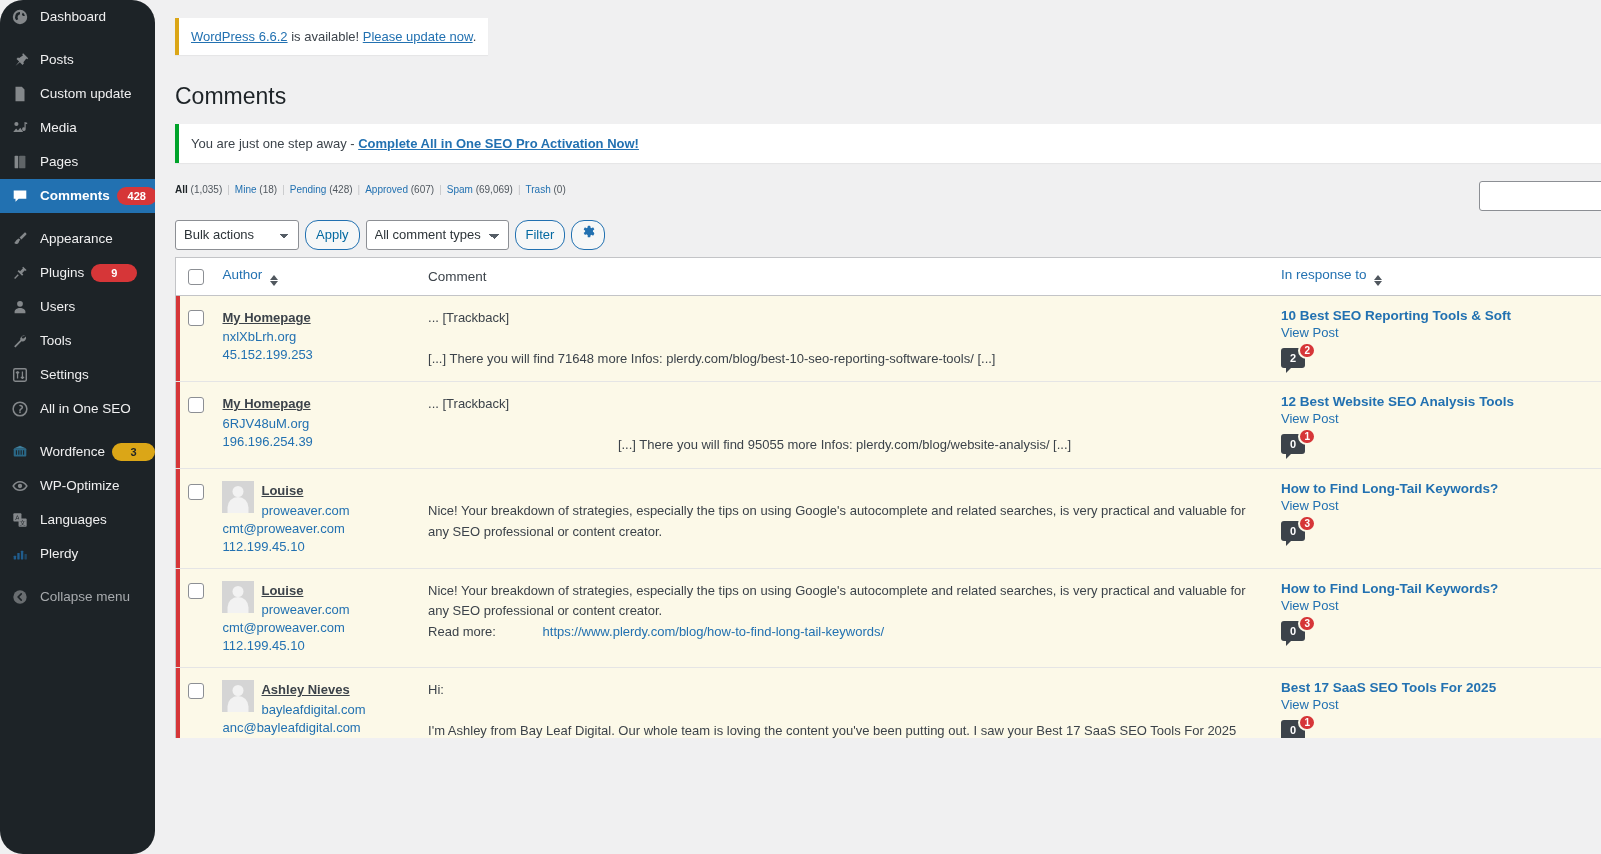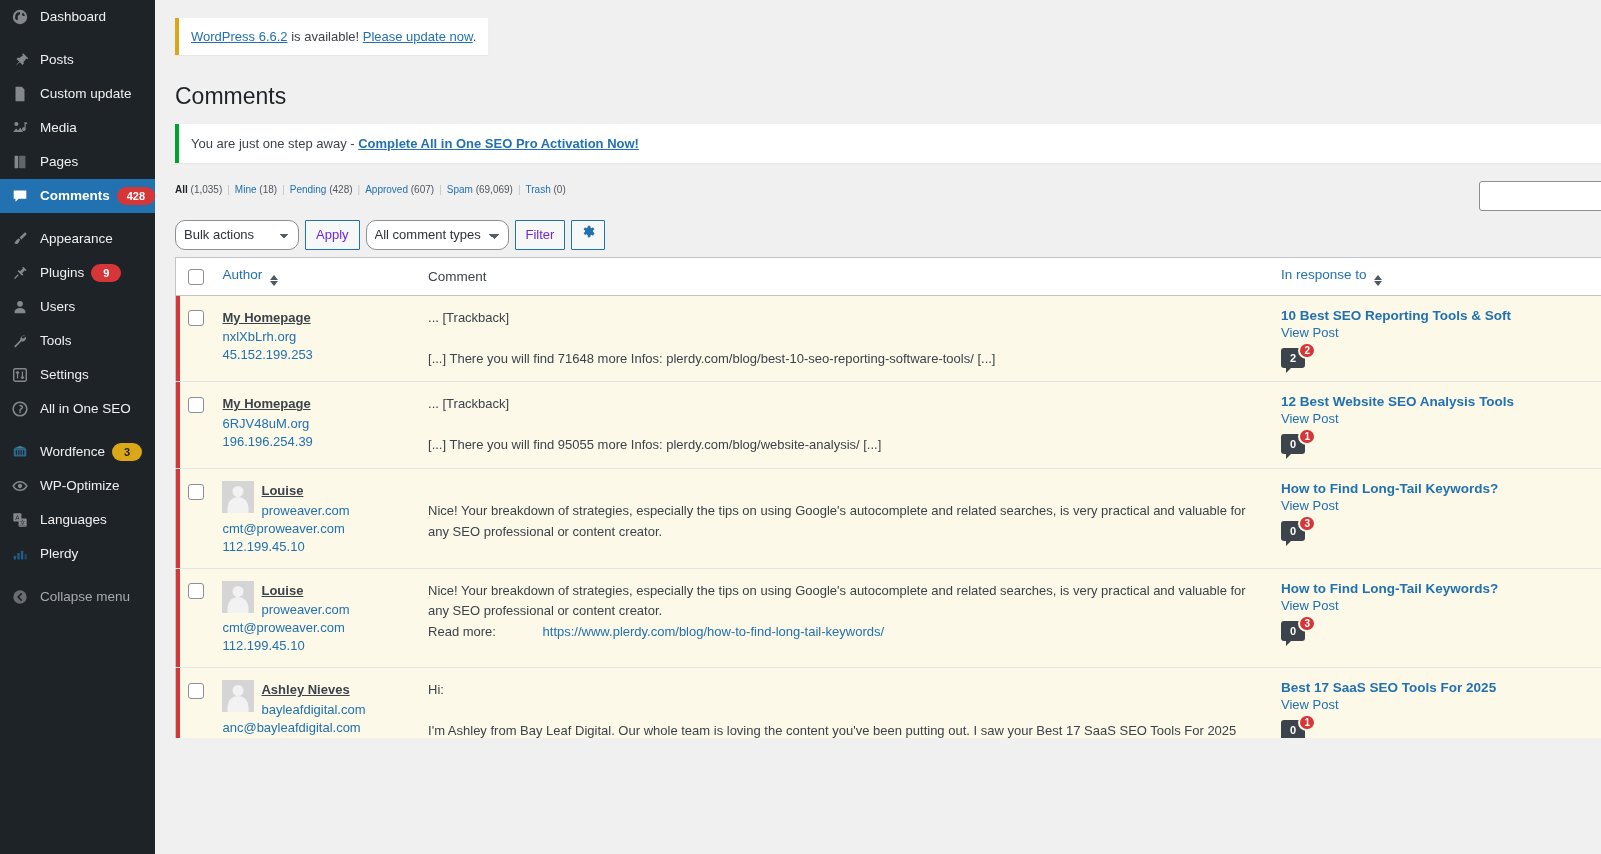--- a/index.html
+++ b/index.html
@@ -15,20 +15,21 @@
   .app { display: flex; width: 1601px; height: 854px; }
 
   
   .sidebar {
     width: 155px; min-width: 155px; height: 854px;
     background: #1d2327;
     color: #f0f0f1;
     padding-top: 0px;
     position: relative;
     overflow: hidden;
+    border-radius: 23px;
   }
   .menu-item {
     display: flex; align-items: center;
     height: 34px;
     padding-left: 9px;
     color: #f0f0f1;
     font-size: 13.5px;
     position: relative;
     cursor: pointer;
     white-space: nowrap;
@@ -50,21 +51,21 @@
     content: ""; position: absolute; right: -8px; top: 50%;
     transform: translateY(-50%);
     border-top: 8px solid transparent;
     border-bottom: 8px solid transparent;
     border-right: 8px solid #f0f0f1;
   }
   .menu-item.dim { color: #a7aaad; }
   .menu-item.dim .mi-icon { opacity: .55; }
   .badge-count {
     display: inline-flex; align-items: center; justify-content: center;
-    min-width: 18px; height: 18px; padding: 0 12px;
+    min-width: 18px; height: 18px; padding: 0 20px;
     border-radius: 9px;
     background: #d63638; color: #fff;
     font-size: 11px; font-weight: 600;
     margin-left: 7px;
   }
   .badge-count.amber { background: #dba617; color: #1d2327; }
 
   
   .main {
     flex: 1; height: 738px;
@@ -129,38 +130,38 @@
   }
 
   .tablenav {
     display: flex; align-items: flex-start;
     justify-content: space-between;
     margin-top: 9px; margin-bottom: 7px;
   }
   .actions { display: flex; align-items: center; gap: 6px; }
   .wp-select {
     height: 30px; min-width: 124px;
-    border: 1px solid #8c8f94; border-radius: 10px;
+    border: 1px solid #8c8f94; border-radius: 3px;
     background: #fff; color: #2c3338;
     font-family: inherit; font-size: 13px;
     padding: 0 26px 0 8px;
     -webkit-appearance: none; appearance: none;
     background-image:
       linear-gradient(45deg, transparent 50%, #555d66 50%),
       linear-gradient(135deg, #555d66 50%, transparent 50%);
     background-position: calc(100% - 14px) 13px, calc(100% - 9px) 13px;
     background-size: 5px 5px, 5px 5px;
     background-repeat: no-repeat;
     cursor: pointer;
   }
   .wp-select.wide { min-width: 142px; }
   .wp-btn {
     height: 30px; padding: 0 10px;
-    border: 1px solid #2271b1; border-radius: 1px;
-    background: #f6f7f7; color: #6d28d9;
+    border: 1px solid #2271b1; border-radius: 13px;
+    background: #f6f7f7; color: #0369a1;
     font-family: inherit; font-size: 13px;
     cursor: pointer; line-height: 28px; text-align: center;
   }
   .wp-btn.icon-btn { width: 34px; padding: 0; display: inline-flex; align-items: center; justify-content: center; }
 
   
   .wp-table {
     width: 1446px;
     border-collapse: collapse;
     background: #fff;
@@ -525,21 +526,21 @@
                 <div class="author-block">
                   <div class="author-top">
                     <span><span class="author-name">My Homepage</span><div class="author-site"><a href="#">6RJV48uM.org</a></div></span>
                   </div>
                   <div class="author-meta"><a href="#">196.196.254.39</a></div>
                 </div>
               </td>
               <td>
                 <div class="comment-body">
                   <p style="white-space: pre-line;">... [Trackback]</p>
-                  <p style="white-space: pre-line;">[...] There you will find 95055 more Infos: plerdy.com/blog/website-analysis/ [...]</p>
+                  <p style="white-space: pre-line; text-align: center;">[...] There you will find 95055 more Infos: plerdy.com/blog/website-analysis/ [...]</p>
                 </div>
               </td>
               <td><a href="#" class="resp-title">12 Best Website SEO Analysis Tools</a><a href="#" class="resp-view">View Post</a><span class="bubble-wrap"><span class="bubble">0</span><span class="bubble-badge">1</span></span></td>
             </tr>
             <tr class="comment-row unapproved">
               <td class="cell-cb"><span class="cb"></span></td>
               <td>
                 <div class="author-block">
                   <div class="author-top">
                     <span class="avatar"></span>

